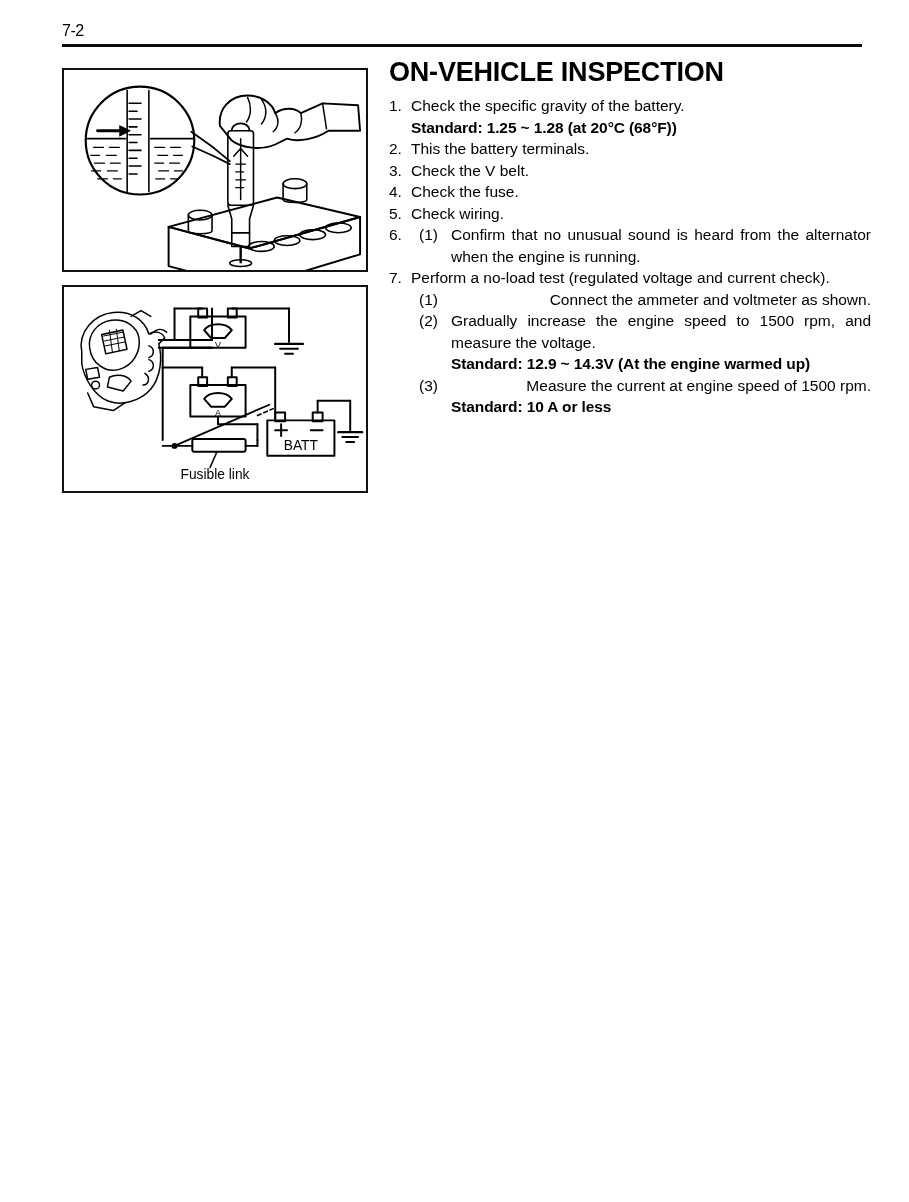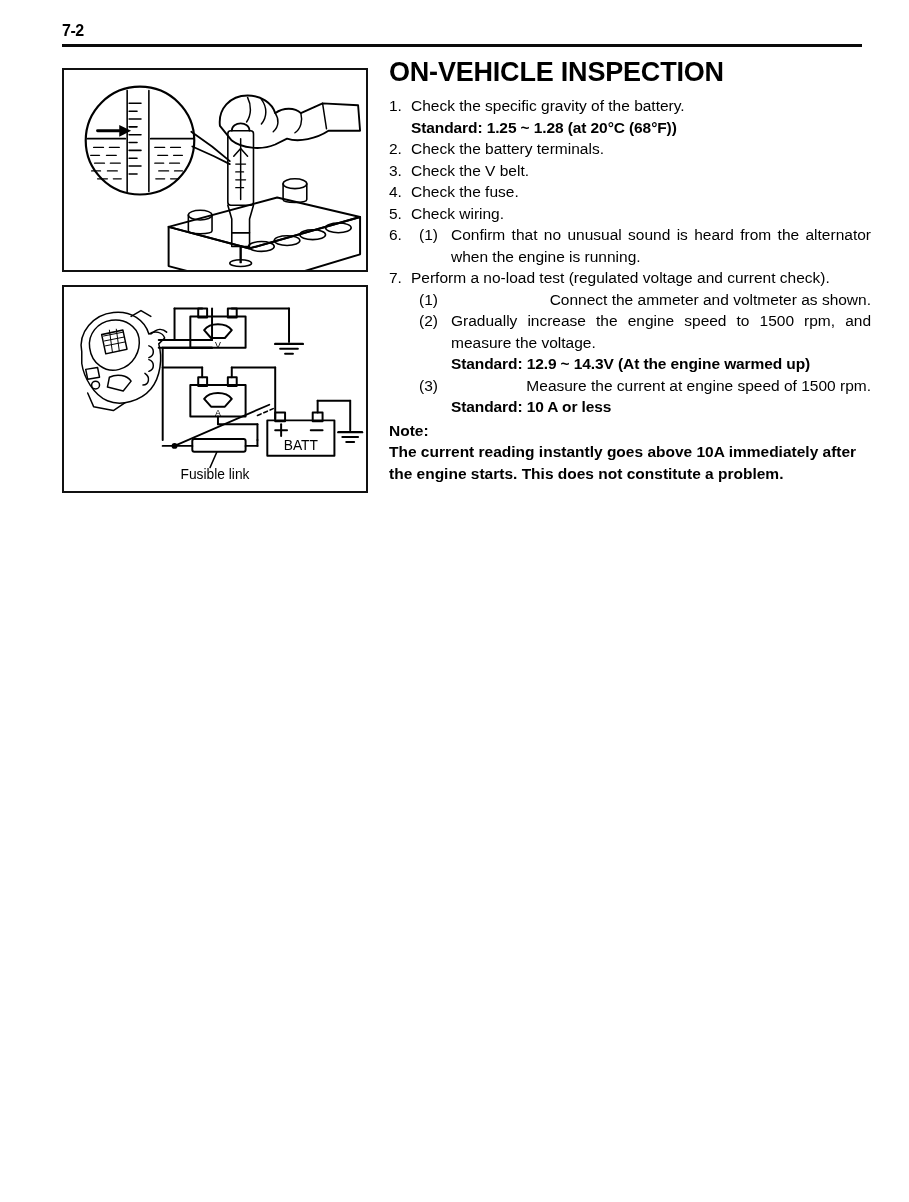--- a/index.html
+++ b/index.html
@@ -18,21 +18,21 @@
 
   
   #page-header {
     position: absolute;
     left: 62px;
     top: 22px;
     width: 800px;
   }
   #page-number {
     font-size: 16px;
-    font-weight: 700;
+    font-weight: 400;
     letter-spacing: -0.5px;
     line-height: 18px;
   }
   #header-rule {
     position: absolute;
     left: 0;
     top: 22px;
     width: 800px;
     height: 3px;
     background: #0a0a0a;
@@ -353,21 +353,21 @@
   <ol class="step-list">
 
     <li class="step">
       <span class="step-num">1.</span>
       <span class="step-text">Check the specific gravity of the battery.</span>
       <span class="standard-line">Standard: 1.25 ~ 1.28 (at 20°C (68°F))</span>
     </li>
 
     <li class="step">
       <span class="step-num">2.</span>
-      <span class="step-text">Check the battery terminals.</span>
+      <span class="step-text">This the battery terminals.</span>
     </li>
 
     <li class="step">
       <span class="step-num">3.</span>
       <span class="step-text">Check the V belt.</span>
     </li>
 
     <li class="step">
       <span class="step-num">4.</span>
       <span class="step-text">Check the fuse.</span>
@@ -403,18 +403,13 @@
         </li>
         <li class="substep">
           <span class="substep-num">(3)</span>
           <span class="substep-text nojust">Measure the current at engine speed of 1500 rpm.</span>
           <span class="standard-line">Standard: 10 A or less</span>
         </li>
       </ol>
     </li>
   </ol>
 
-  <div id="note-block">
-    <span id="note-label">Note:</span>
-    <span id="note-text">The current reading instantly goes above 10A immediately after</span>
-    <span id="note-text-line2">the engine starts. This does not constitute a problem.</span>
-  </div>
 </div>
 
 </body></html>

